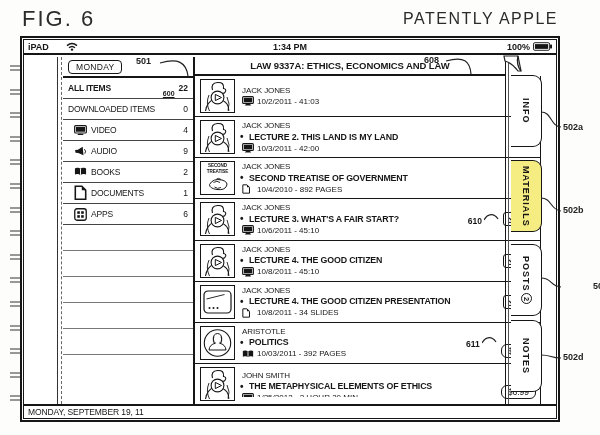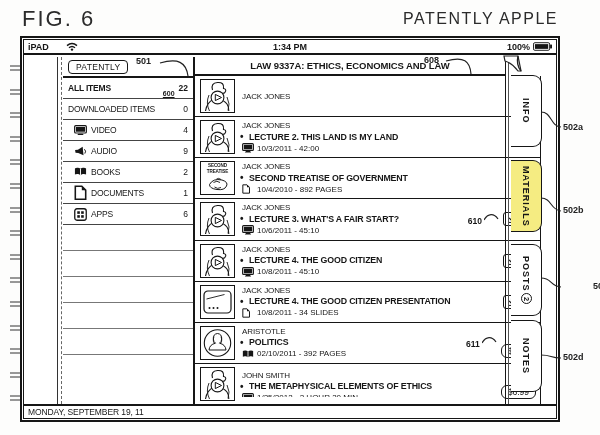--- a/index.html
+++ b/index.html
@@ -193,21 +193,21 @@
           </span>
       </div>
     </div>
 
     <div class="content">
       <div class="vline-solid"></div>
       <div class="vline-dashed"></div>
 
       <div class="sidebar">
         <div class="library-row">
-          <span class="library-btn">PATENTLY</span>
+          <span class="library-btn">MONDAY</span>
         </div>
         <div id="sidebar-rows">
             <div class="sb-row bold no-icon">
 
     <span class="sb-label">ALL ITEMS</span>
     <span class="sb-spacer"></span>
     <span class="sb-ref">600</span>
     <span class="sb-count">22</span>
   </div>
             <div class="sb-row no-icon">
@@ -300,20 +300,30 @@
                   <path d="M11 10 q-2 -7 5 -7.5 q7 -0.5 6 6 q3 0.5 2 3 q-1 2.2 -3.4 1.8" fill="none" stroke="#161616" stroke-width="1.1"></path>
                   <path d="M4 31 q1.5 -9 8 -11.5 l4 -1 q7 2 9.5 5.5 q1.8 2.5 1.8 7" fill="none" stroke="#161616" stroke-width="1.1"></path>
                   <path d="M7.5 15 q-3.5 8 0.5 16 M25.5 17 q3.5 7 1 13.5" fill="none" stroke="#161616" stroke-width="0.9"></path>
                   <circle cx="16" cy="17.5" r="6.4" fill="#fff" stroke="#161616" stroke-width="1.1"></circle>
                   <path d="M13.8 14.4 L20 17.5 L13.8 20.6 Z" fill="none" stroke="#161616" stroke-width="1"></path>
                 </svg></span>
       
     </div>
     <div class="ltext">
       <div class="lauthor">JACK JONES</div>
+      <div class="lmeta">
+        <span class="meta-icon">
+                  <svg viewBox="0 0 12 10">
+                    <rect x="0.6" y="0.6" width="10.8" height="6.8" rx="1" fill="none" stroke="#161616" stroke-width="1.1"></rect>
+                    <rect x="1.8" y="1.8" width="8.4" height="4.4" fill="#161616"></rect>
+                    <path d="M4 8 L8 8 L9.2 9.6 L2.8 9.6 Z" fill="#161616"></path>
+                  </svg>
+                </span>
+        <span>10/2/2011 - 41:03</span>
+      </div>
     </div>
     <div class="lactions">
               <span class="info-btn">i</span>
             </div>
   </div>
           <div class="lrow">
     <div class="thumb">
       <span><svg viewBox="0 0 32 32">
                   <path d="M11 10 q-2 -7 5 -7.5 q7 -0.5 6 6 q3 0.5 2 3 q-1 2.2 -3.4 1.8" fill="none" stroke="#161616" stroke-width="1.1"></path>
                   <path d="M4 31 q1.5 -9 8 -11.5 l4 -1 q7 2 9.5 5.5 q1.8 2.5 1.8 7" fill="none" stroke="#161616" stroke-width="1.1"></path>
@@ -512,21 +522,21 @@
         <span class="bullet">•</span>
         <span>POLITICS</span>
       </div>
       <div class="lmeta">
         <span class="meta-icon">
                   <svg viewBox="0 0 14 10">
                     <path d="M7 2 C5.4 0.6 2 0.6 1 1.6 V8.2 C2 7.2 5.4 7.2 7 8.8 C8.6 7.2 12 7.2 13 8.2 V1.6 C12 0.6 8.6 0.6 7 2 Z" fill="#161616"></path>
                     <path d="M7 2 V8.8" stroke="#fff" stroke-width="1"></path>
                   </svg>
                 </span>
-        <span>02/10/2011 - 392 PAGES</span>
+        <span>10/03/2011 - 392 PAGES</span>
       </div>
     </div>
     <div class="lactions">
               <span class="ref-callout">
                 <span>611</span>
                 <svg class="ref-curve" width="15" height="9" viewBox="0 0 15 9">
                   <path d="M0 7 C4 0 10 0 14 6" fill="none" stroke="#222" stroke-width="1.2"></path>
                 </svg>
               </span>
               <span class="price-btn">$8.99</span>

